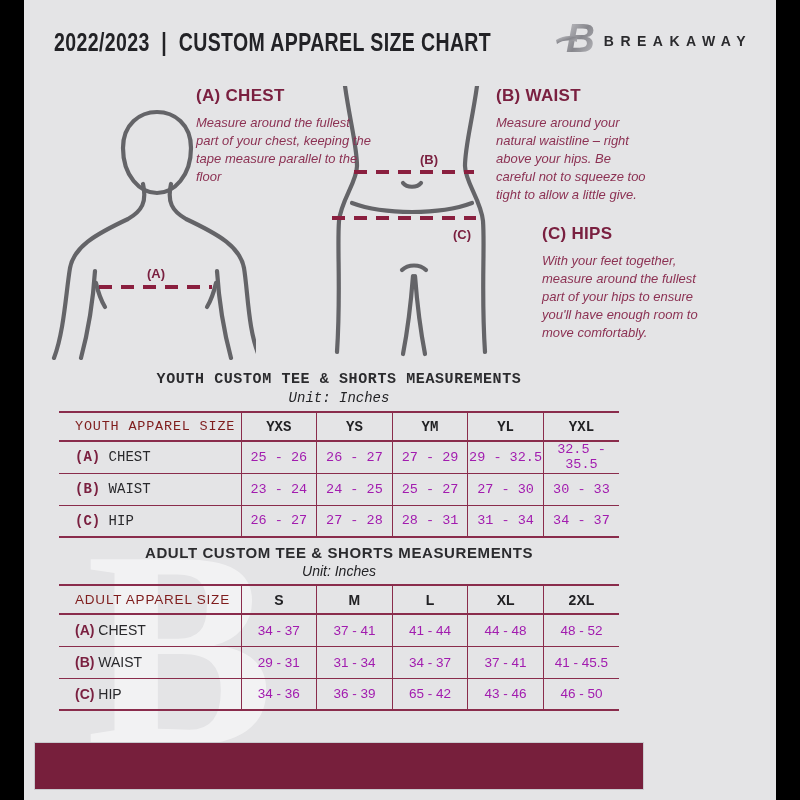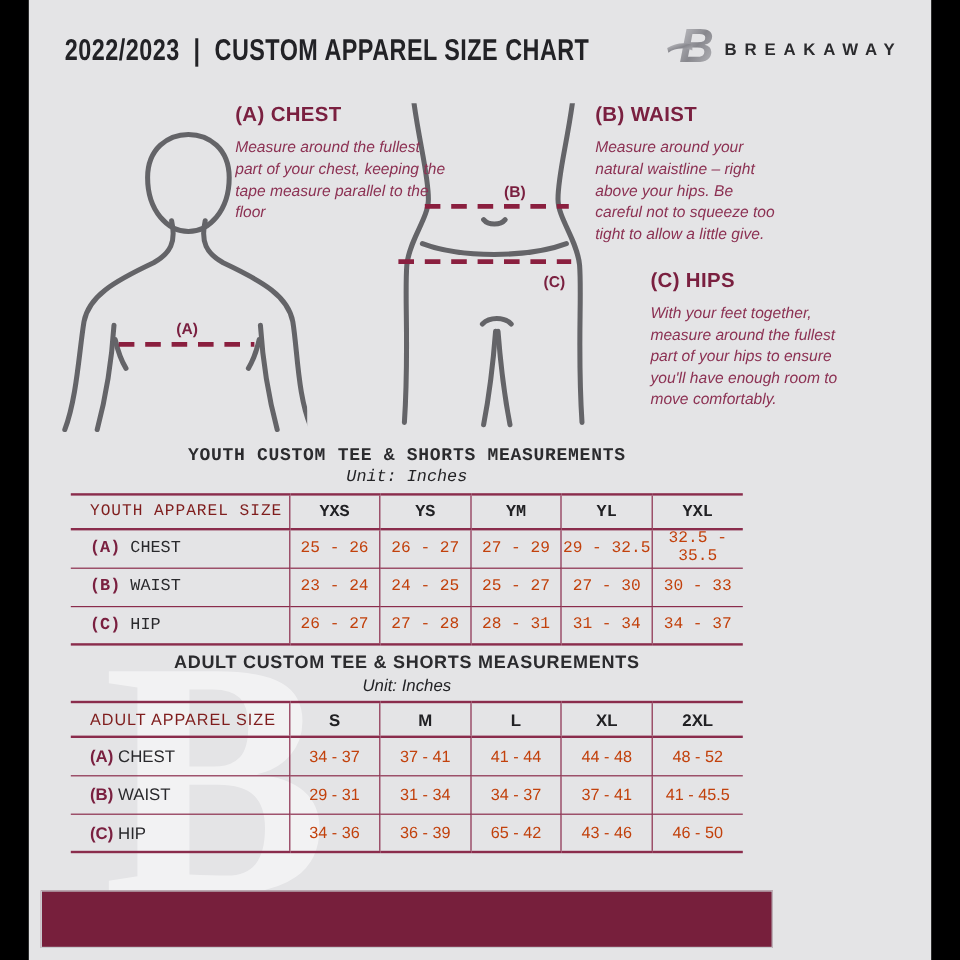--- a/index.html
+++ b/index.html
@@ -41,21 +41,21 @@
   .tbl-title{text-align:center;font-size:15px;font-weight:bold;letter-spacing:.6px;color:#2b2b2e;}
   .tbl-unit{text-align:center;font-size:14px;font-style:italic;color:#232326;margin-top:2px;}
   table{width:560px;border-collapse:collapse;margin-top:5px;table-layout:fixed;}
   th,td{border:1.4px solid var(--maroon_line);font-weight:normal;}
   th:first-child,td:first-child{border-left:none;width:182px;text-align:left;padding-left:16px;}
   th:last-child,td:last-child{border-right:none;}
   thead th{border-top:2.4px solid var(--maroon_line);border-bottom:2px solid var(--maroon_line);height:29px;}
   tbody tr:last-child td{border-bottom:2.4px solid var(--maroon_line);}
   th.size-col{font-size:13.5px;letter-spacing:.8px;color:#7f1d1d;}
   th.size-cell{font-size:14px;font-weight:bold;color:#212124;text-align:center;}
-  td{height:32px;font-size:13.5px;color:#c2410c;text-align:center;}
+  td{height:32px;font-size:13.5px;color:#a21caf;text-align:center;}
   td.row-label{font-size:14px;color:#29292c;}
   td.row-label .pfx{font-weight:bold;color:var(--maroon_dark);}
 
   
   .watermark{position:absolute;left:62px;top:508px;z-index:0;font-family:"Liberation Serif",serif;
     font-weight:bold;font-size:282px;line-height:1;color:rgba(255,255,255,.52);pointer-events:none;}
   .footer-bar{position:absolute;left:10px;top:742px;width:610px;height:48px;z-index:3;
     background:var(--footer_maroon);border:1px solid #c9cace;}
 
   svg text{font-family:"Liberation Sans",sans-serif;}

